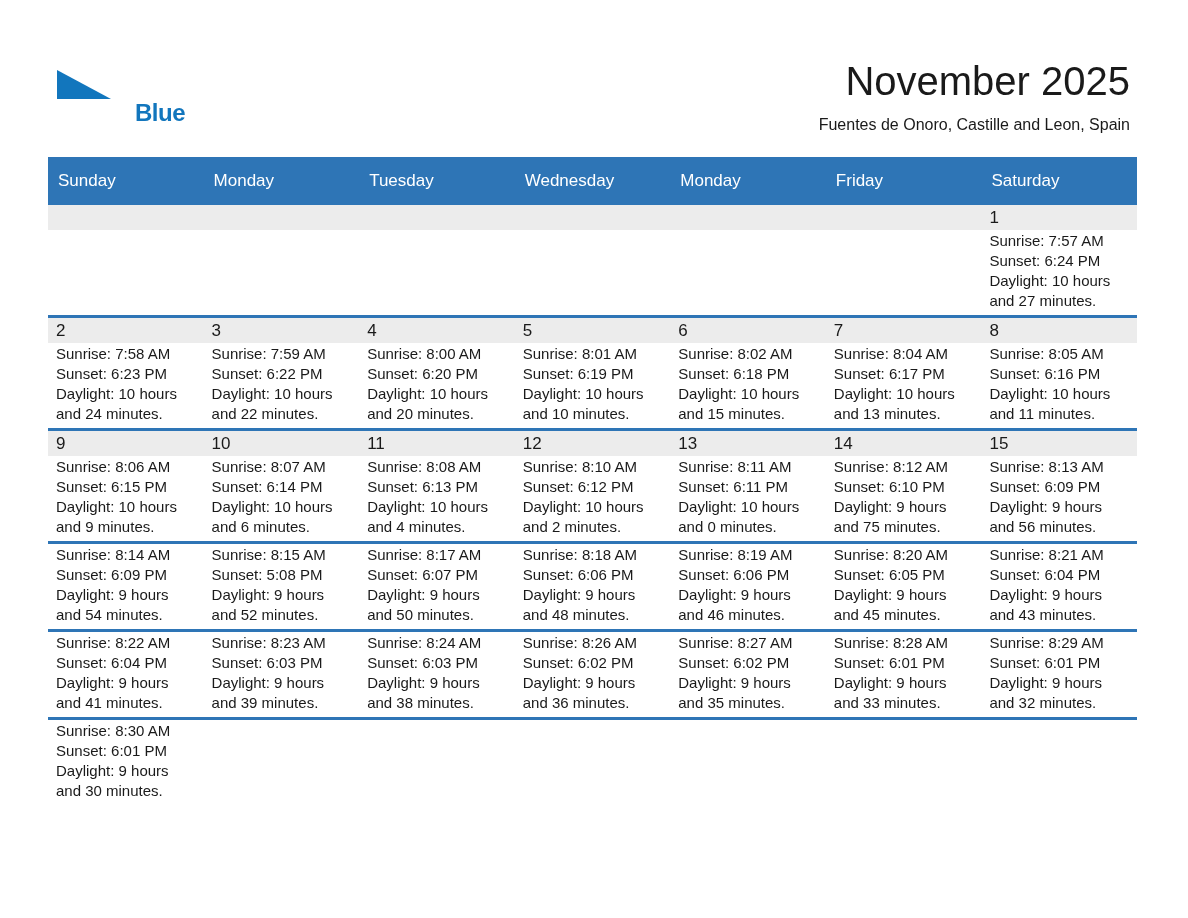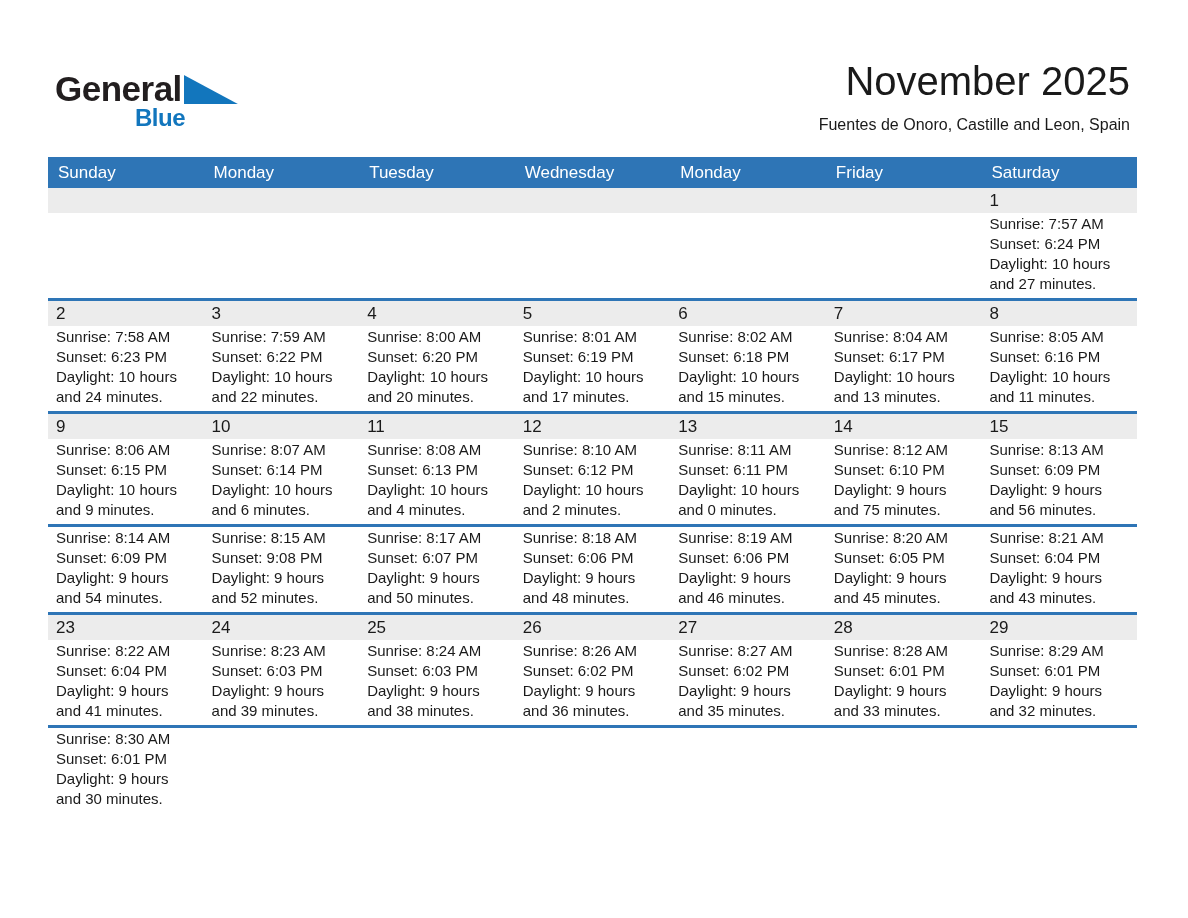--- a/index.html
+++ b/index.html
@@ -26,21 +26,21 @@
 
   
   .title-block{position:absolute;right:58px;top:58px;text-align:right;margin-left:41px;}
   .month-title{font-size:40px;line-height:46px;font-weight:normal;color:var(--text-dark);}
   .location{font-size:16px;line-height:30px;margin-top:6px;color:var(--text-dark);}
 
   
   .calendar{position:absolute;left:48px;top:157px;width:1089px;}
   .cal-header{
     display:grid;grid-template-columns:repeat(7,1fr);
-    background:var(--cal-blue);height:31px;align-items:center;
+    background:var(--cal-blue);height:48px;align-items:center;
   }
   .cal-header .wd{color:#fff;font-size:17px;font-weight:normal;padding-left:10px;
     white-space:nowrap;overflow:hidden;}
 
   .week{border-top:3px solid var(--cal-blue);}
   .week.first{border-top:none;}
   .strip{display:grid;grid-template-columns:repeat(7,1fr);background:var(--strip-gray);height:25px;}
   .num{font-size:17px;line-height:25px;padding-left:8px;color:var(--text-dark);}
   .content{display:grid;grid-template-columns:repeat(7,1fr);min-height:82px;background:#fff;}
   .week.first .content{min-height:81px;}
@@ -48,21 +48,20 @@
   .cell{padding:1px 4px 4px 8px;}
   .cell .line{font-size:15px;line-height:20px;color:var(--text-dark);white-space:nowrap;}
 </style>
 </head>
 <body>
 
 <div class="page">
 
   <div class="logo">
     <div class="logo-line1">
-      <span class="logo-general">General</span>
       <span class="logo-triangle"></span>
     </div>
     <div class="logo-blue">Blue</div>
   </div>
 
   <div class="title-block">
     <div class="month-title">November 2025</div>
     <div class="location">Fuentes de Onoro, Castille and Leon, Spain</div>
   </div>
 
@@ -128,21 +127,21 @@
             <div class="cell">
               <div class="line">Sunrise: 8:00 AM</div>
               <div class="line">Sunset: 6:20 PM</div>
               <div class="line">Daylight: 10 hours</div>
               <div class="line">and 20 minutes.</div>
             </div>
             <div class="cell">
               <div class="line">Sunrise: 8:01 AM</div>
               <div class="line">Sunset: 6:19 PM</div>
               <div class="line">Daylight: 10 hours</div>
-              <div class="line">and 17 minutes.</div>
+              <div class="line">and 10 minutes.</div>
             </div>
             <div class="cell">
               <div class="line">Sunrise: 8:02 AM</div>
               <div class="line">Sunset: 6:18 PM</div>
               <div class="line">Daylight: 10 hours</div>
               <div class="line">and 15 minutes.</div>
             </div>
             <div class="cell">
               <div class="line">Sunrise: 8:04 AM</div>
               <div class="line">Sunset: 6:17 PM</div>
@@ -215,21 +214,21 @@
         <div class="week">
           <div class="content">
             <div class="cell">
               <div class="line">Sunrise: 8:14 AM</div>
               <div class="line">Sunset: 6:09 PM</div>
               <div class="line">Daylight: 9 hours</div>
               <div class="line">and 54 minutes.</div>
             </div>
             <div class="cell">
               <div class="line">Sunrise: 8:15 AM</div>
-              <div class="line">Sunset: 9:08 PM</div>
+              <div class="line">Sunset: 5:08 PM</div>
               <div class="line">Daylight: 9 hours</div>
               <div class="line">and 52 minutes.</div>
             </div>
             <div class="cell">
               <div class="line">Sunrise: 8:17 AM</div>
               <div class="line">Sunset: 6:07 PM</div>
               <div class="line">Daylight: 9 hours</div>
               <div class="line">and 50 minutes.</div>
             </div>
             <div class="cell">
@@ -252,29 +251,20 @@
             </div>
             <div class="cell">
               <div class="line">Sunrise: 8:21 AM</div>
               <div class="line">Sunset: 6:04 PM</div>
               <div class="line">Daylight: 9 hours</div>
               <div class="line">and 43 minutes.</div>
             </div>
           </div>
         </div>
         <div class="week">
-          <div class="strip">
-            <div class="num">23</div>
-            <div class="num">24</div>
-            <div class="num">25</div>
-            <div class="num">26</div>
-            <div class="num">27</div>
-            <div class="num">28</div>
-            <div class="num">29</div>
-          </div>
           <div class="content">
             <div class="cell">
               <div class="line">Sunrise: 8:22 AM</div>
               <div class="line">Sunset: 6:04 PM</div>
               <div class="line">Daylight: 9 hours</div>
               <div class="line">and 41 minutes.</div>
             </div>
             <div class="cell">
               <div class="line">Sunrise: 8:23 AM</div>
               <div class="line">Sunset: 6:03 PM</div>

